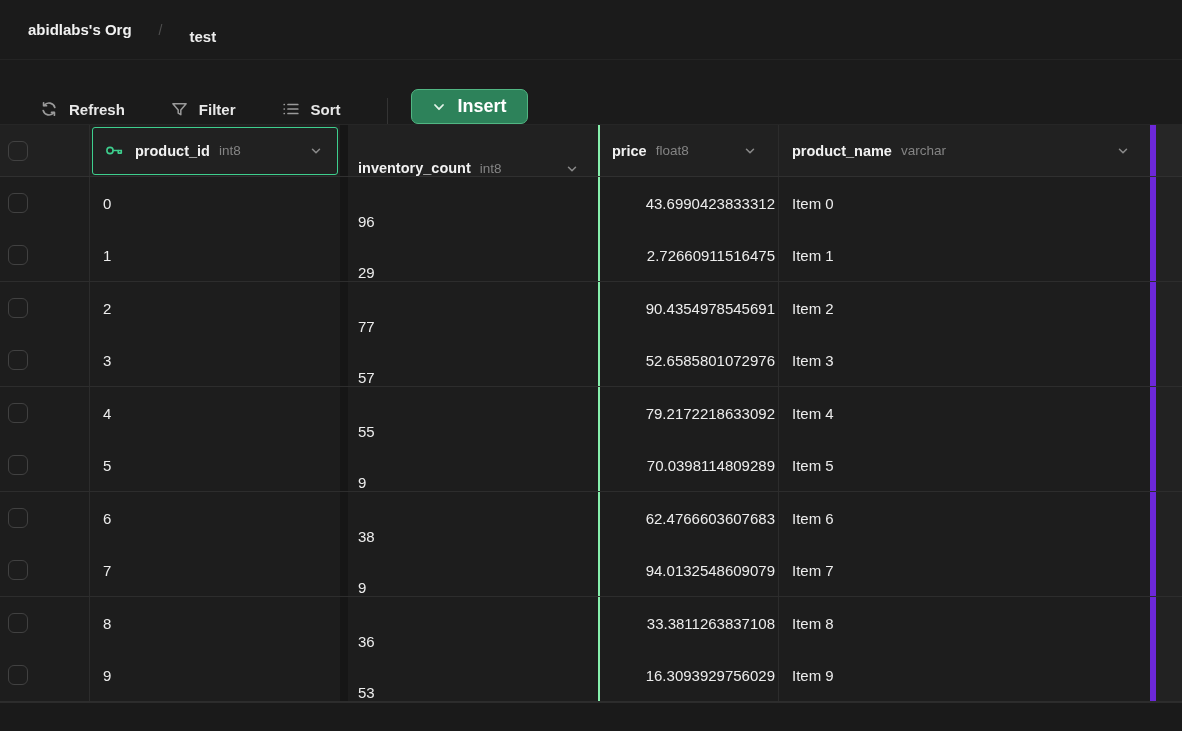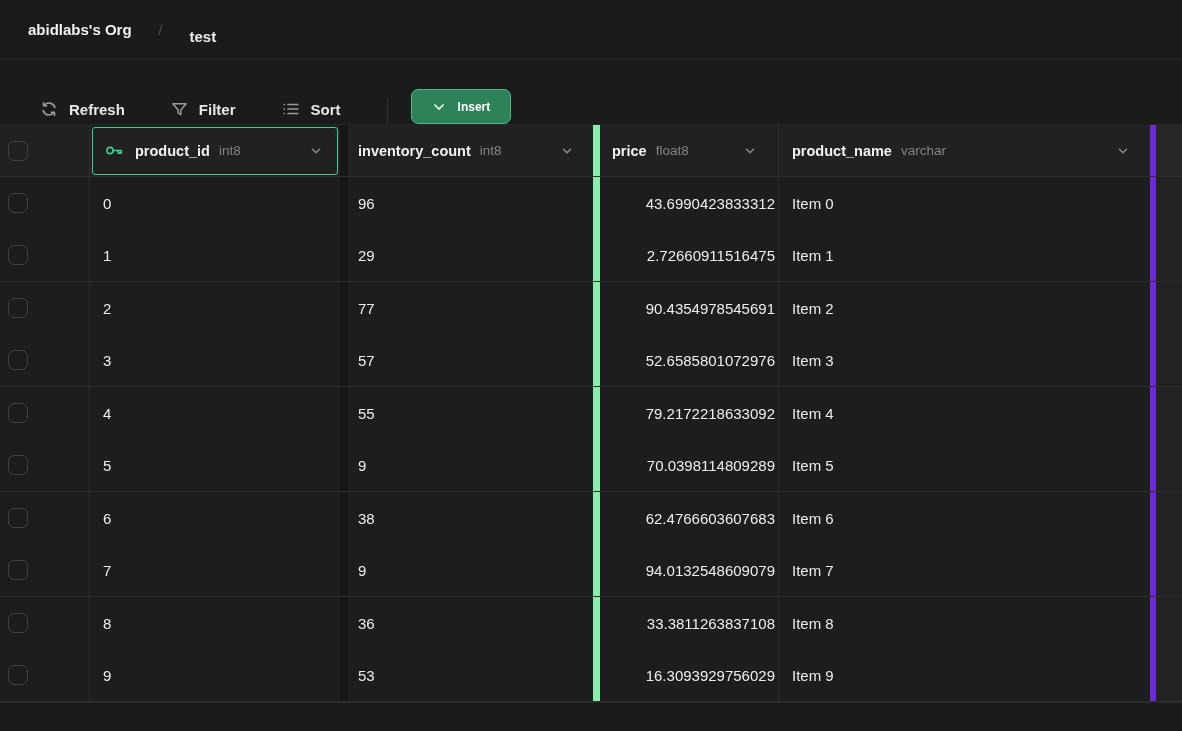--- a/index.html
+++ b/index.html
@@ -46,21 +46,21 @@
     margin-left: 42px;
   }
   .insert-btn {
     display: flex; align-items: center; gap: 12px;
     margin-left: 23px;
     height: 35px; padding: 0 20px;
     background: #2d825a;
     border: 1px solid #51b683;
     border-radius: 7px;
     color: #ffffff; font-family: inherit;
-    font-size: 12px; font-weight: 700;
+    font-size: 18px; font-weight: 700;
     cursor: pointer;
   }
   .insert-btn svg { stroke: #e4f4ea; }
 
   
   .grid { flex: 1 1 auto; display: flex; flex-direction: column; background: #1d1d1d; }
 
   .gr {
     display: flex; width: 1182px; flex: 0 0 auto;
   }
@@ -68,21 +68,21 @@
   .data-row { height: 52.5px; background: #1d1d1d; }
   .data-row.pair-end { border-bottom: 1px solid #2d2d2d; }
 
   .c-check {
     width: 90px; flex: 0 0 90px;
     display: flex; align-items: center; padding-left: 8px;
     border-right: 1px solid #2c2c2c;
   }
   .c-pid   { width: 250px; flex: 0 0 250px; display: flex; align-items: center; padding-left: 13px; }
   .c-spacer{ width: 8px; flex: 0 0 8px; background: #161616; }
-  .c-inv   { width: 252px; flex: 0 0 252px; display: flex; align-items: center; padding-left: 10px; border-right: 7px solid #86efac; }
+  .c-inv   { width: 252px; flex: 0 0 252px; display: flex; align-items: flex-end; padding-left: 10px; border-right: 2px solid #86efac; }
   .c-price { width: 179px; flex: 0 0 179px; display: flex; align-items: center; justify-content: flex-end; padding-right: 3px; border-right: 1px solid #2c2c2c; }
   .c-name  { width: 377px; flex: 0 0 377px; display: flex; align-items: center; padding-left: 13px; border-right: 6px solid #6d28d9; }
   .c-gutter{ flex: 1 1 auto; background: #222222; }
   .header-row .c-gutter { background: #262626; }
   .header-row .c-pid { padding: 0; }
 
   .checkbox {
     width: 20px; height: 20px;
     border: 1.5px solid #414141; border-radius: 6px;
     background: transparent; cursor: pointer;

